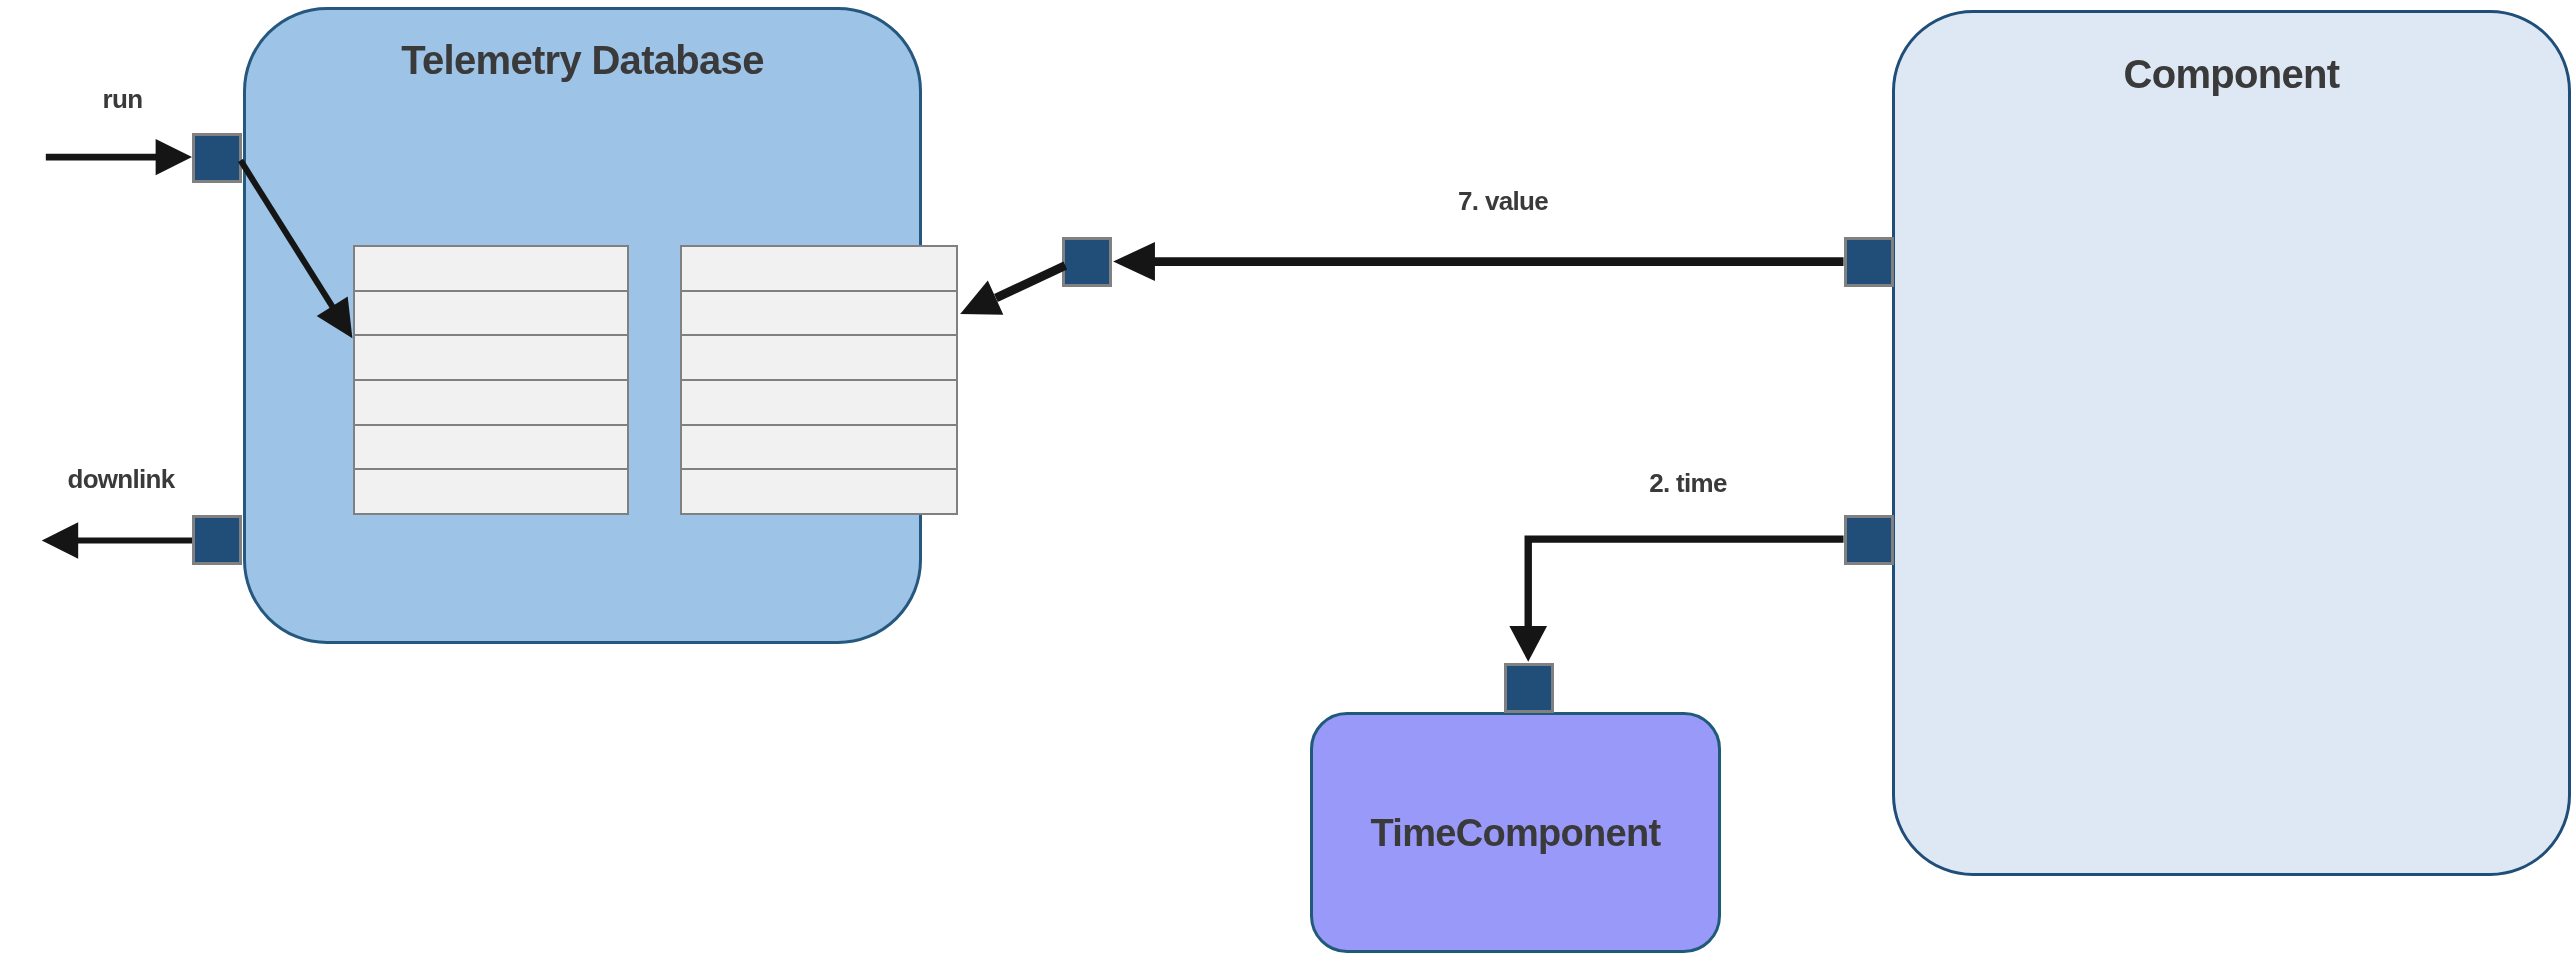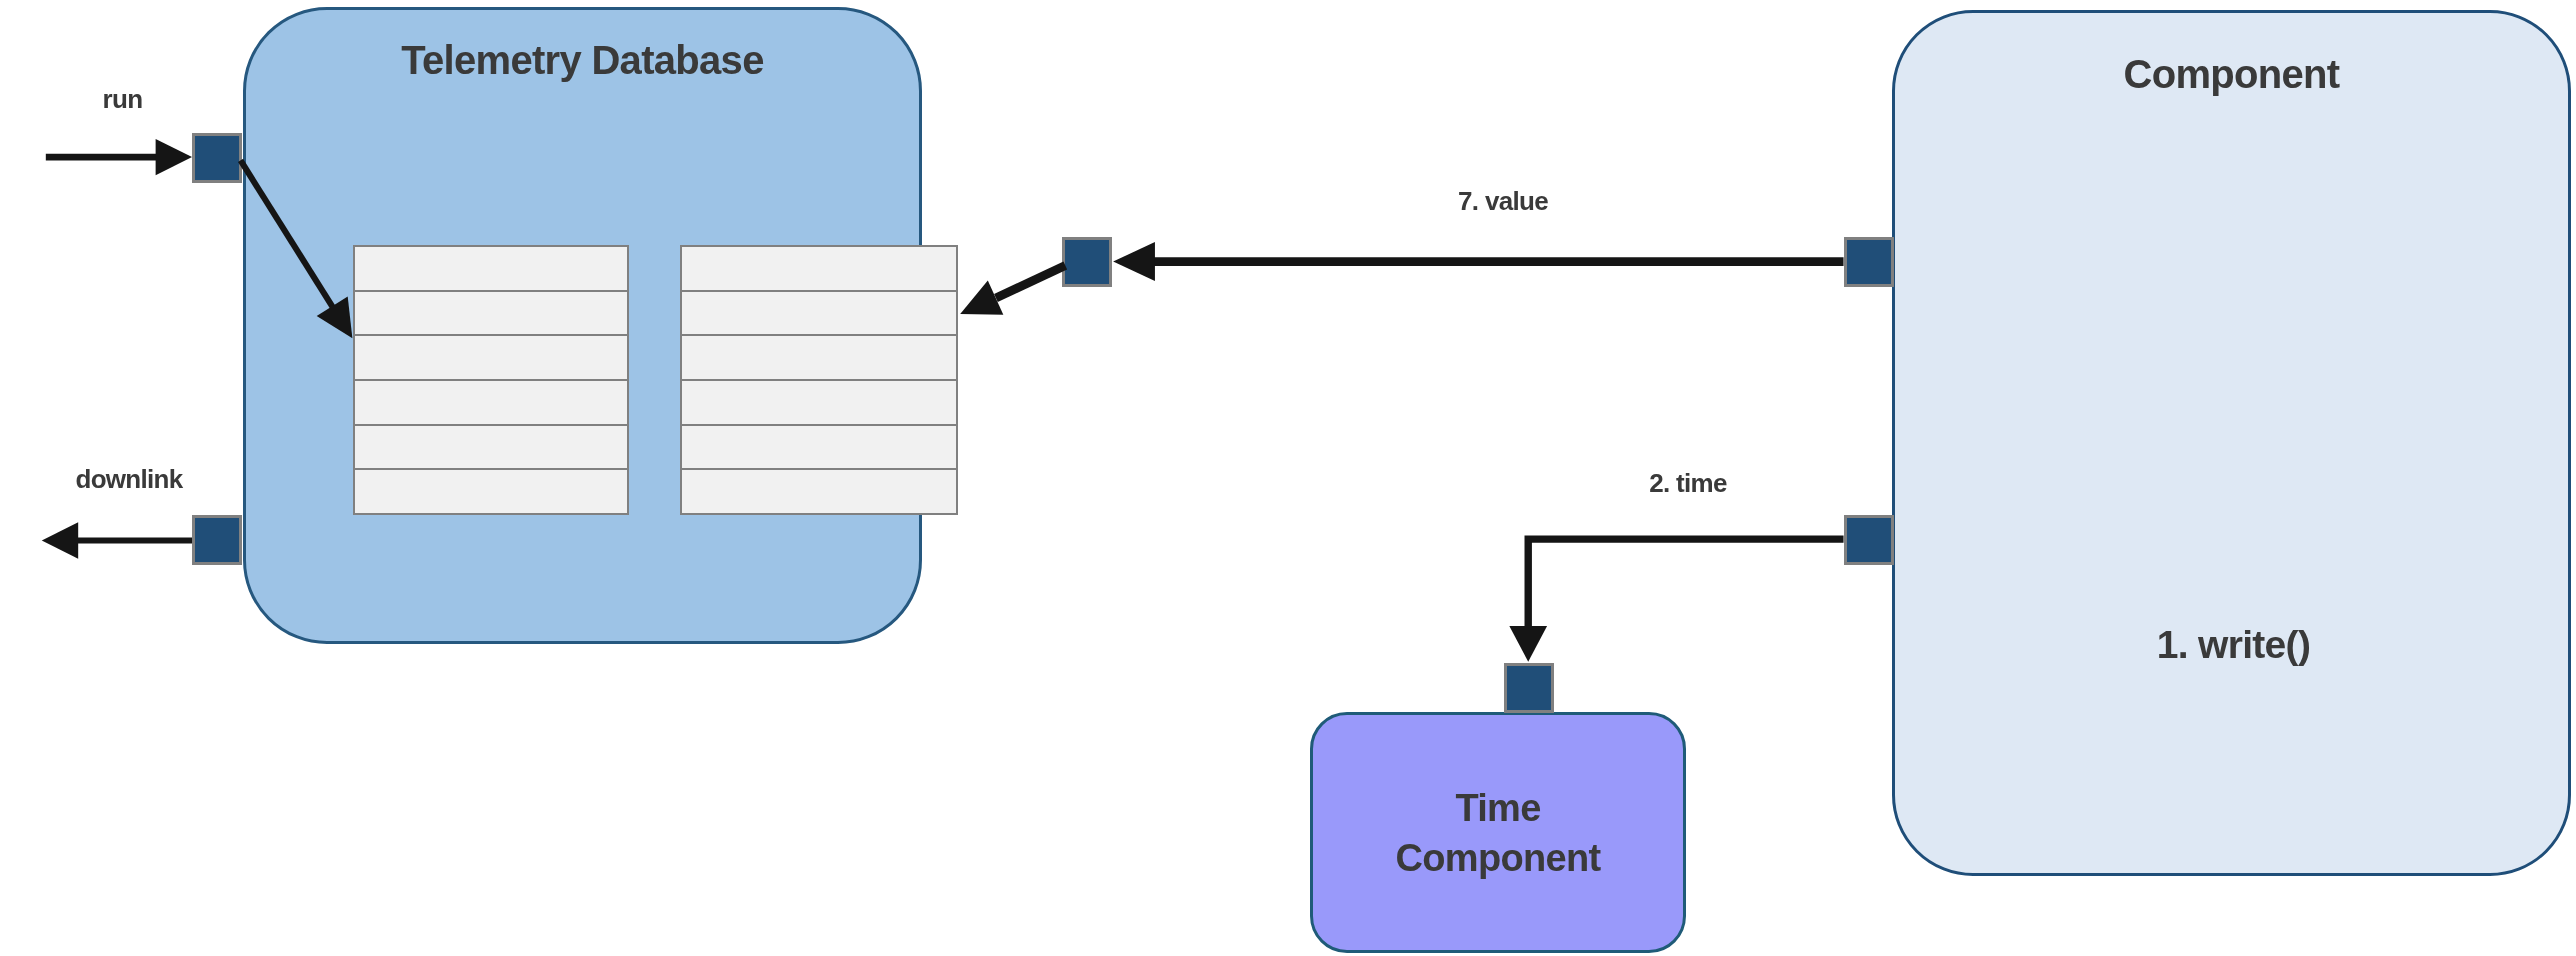--- a/index.html
+++ b/index.html
@@ -35,25 +35,25 @@
     border:3.4px solid var(--telemetry-border);
     border-radius:84px;
   }
   #component-box{
     left:1892px;top:10px;width:679px;height:866px;
     background:var(--component-fill);
     border:3.4px solid var(--component-border);
     border-radius:81px;
   }
   #time-box{
-    left:1310px;top:712px;width:376px;height:241px;
+    left:1310px;top:712px;width:411px;height:241px;
     background:var(--time-fill);
     border:3.4px solid var(--time-border);
     border-radius:37px;
-    display:flex;flex-direction:column;align-items:center;justify-content:center;
+    display:flex;flex-direction:row;align-items:center;justify-content:center;
   }
   .node-title{
     position:absolute;left:0;right:0;
     text-align:center;
     font-size:40px;font-weight:bold;color:var(--text);
     letter-spacing:-0.7px;
   }
   #telemetry-title{top:28px;}
   #component-title{top:39px;}
   .time-line{
@@ -83,21 +83,21 @@
   #component-value-port{left:1844px;top:237px;}
   #component-time-port{left:1844px;top:515px;}
   #time-port{left:1504px;top:663px;}
   .edge-label{
     position:absolute;
     font-size:26px;font-weight:bold;color:var(--text);
     text-align:center;letter-spacing:-0.7px;
     z-index:6;white-space:nowrap;
   }
   #run-label{left:55px;top:84px;width:135px;}
-  #downlink-label{left:28px;top:464px;width:202px;}
+  #downlink-label{left:20px;top:464px;width:202px;}
   #value-label{left:1402px;top:186px;width:202px;}
   #time-label{left:1587px;top:468px;width:202px;}
   #write-annotation{
     position:absolute;left:1917px;top:623px;width:633px;
     text-align:center;
     font-size:39px;font-weight:bold;color:var(--text);
     letter-spacing:-0.7px;z-index:6;
   }
   #arrow-layer{
     position:absolute;left:0;top:0;width:2576px;height:957px;
@@ -128,21 +128,20 @@
       <div class="table-row"></div>
       <div class="table-row"></div>
       <div class="table-row"></div>
       <div class="table-row"></div>
       <div class="table-row"></div>
     </div>
 
   <div class="node" id="component-box">
     <div class="node-title" id="component-title">Component</div>
   </div>
-  <div id="write-annotation">1. write()</div>
 
   <div class="node" id="time-box">
     <div class="time-line">Time</div>
     <div class="time-line">Component</div>
   </div>
 
   <div class="port" id="run-port"></div>
   <div class="port" id="downlink-port"></div>
   <div class="port" id="telemetry-value-port"></div>
   <div class="port" id="component-value-port"></div>

